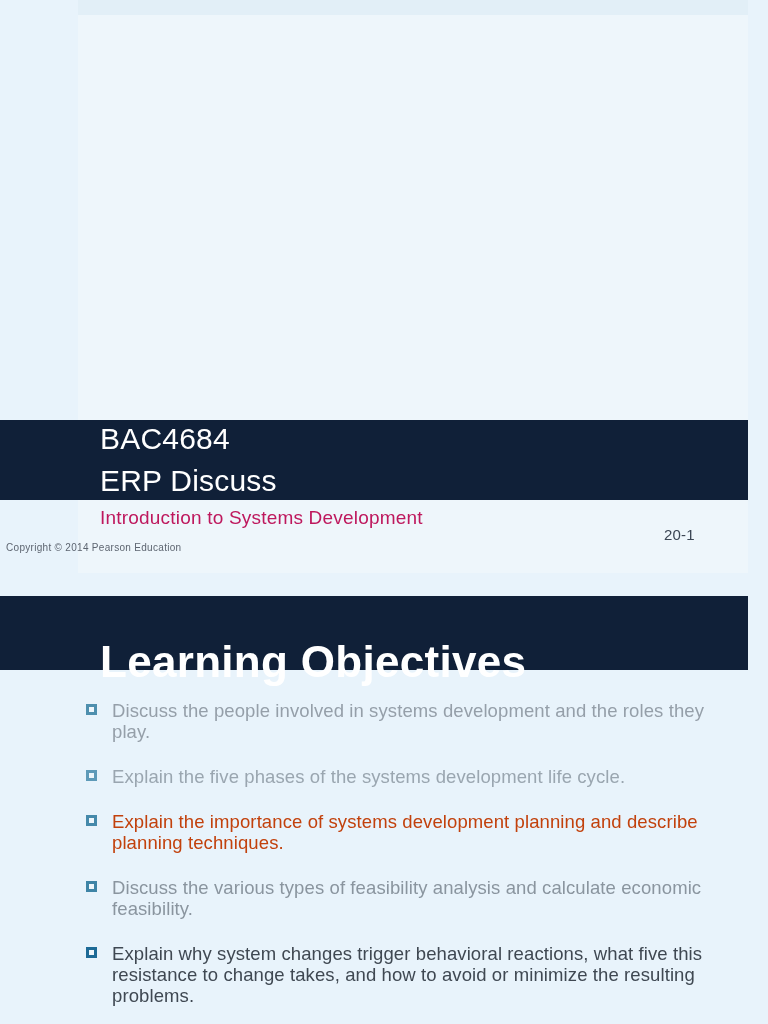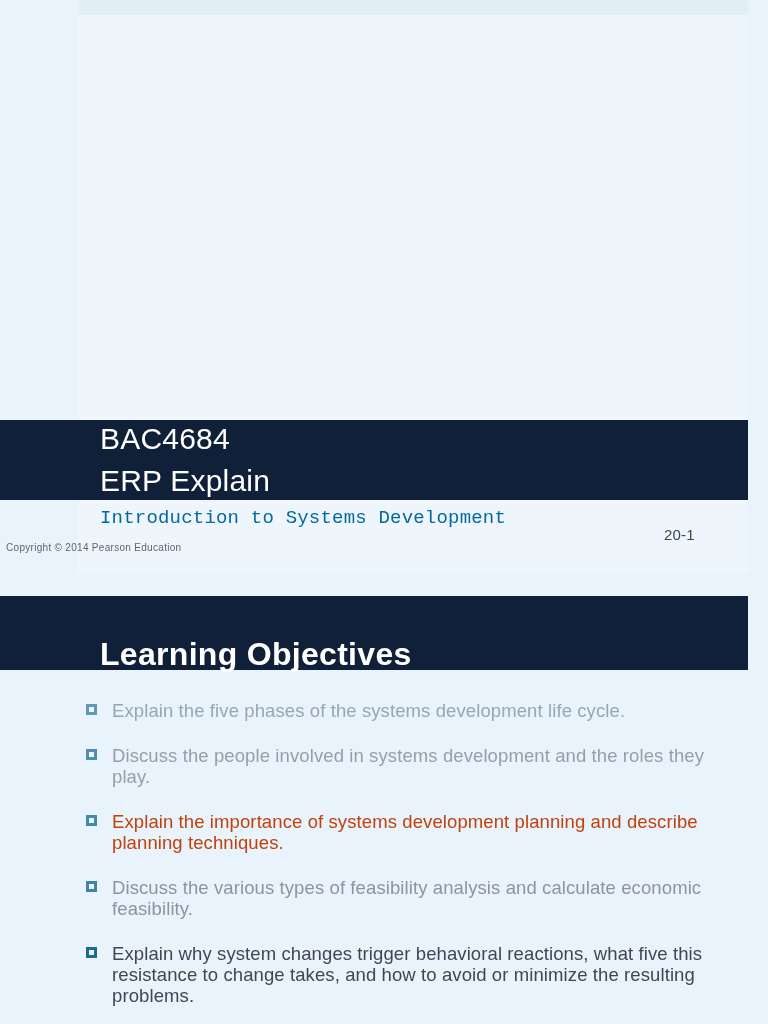--- a/index.html
+++ b/index.html
@@ -70,26 +70,25 @@
     font-size: 30px;
     line-height: 42px;
     font-weight: 400;
     letter-spacing: 0.2px;
     white-space: nowrap;
   }
   .subtitle-line {
     position: absolute;
     left: 100px;
     top: 506px;
-    color: #0369a1;
+    color: #be185d;
     font-size: 19px;
     line-height: 24px;
     letter-spacing: 0.2px;
     white-space: nowrap;
-    font-family: Liberation Mono, monospace;
   }
   .slide-number {
     position: absolute;
     left: 664px;
     top: 526px;
     color: #3b4654;
     font-size: 15px;
     letter-spacing: 0.2px;
   }
   .copyright {
@@ -116,21 +115,21 @@
     top: 11px;
     width: 748px;
     height: 74px;
     background: #102038;
   }
   .objectives-heading {
     position: absolute;
     left: 100px;
     top: 27px;
     color: #ffffff;
-    font-size: 32px;
+    font-size: 44px;
     line-height: 42px;
     letter-spacing: 0.3px;
     white-space: nowrap;
   }
 
   .bullet-list {
     position: absolute;
     left: 86px;
     top: 115px;
     width: 636px;
@@ -182,44 +181,44 @@
   <div class="top-band"></div>
 
   <section class="slide-one">
 
     <div class="slide-paper"></div>
 
     <div class="title-bar"></div>
 
     <div class="title-block">
       <div class="title-line">BAC4684</div>
-      <div class="title-line">ERP Explain</div>
+      <div class="title-line">ERP Discuss</div>
     </div>
 
     <div class="subtitle-line">Introduction to Systems Development</div>
 
     <div class="slide-number">20-1</div>
 
     <div class="copyright">Copyright © 2014 Pearson Education</div>
   </section>
 
   <section class="slide-two">
 
     <div class="objectives-bar"></div>
 
     <h1 class="objectives-heading">Learning Objectives</h1>
 
     <ul class="bullet-list">
+      <li class="bullet-item tone-2">
+        <span class="bullet-marker"></span>
+        <span>Discuss the people involved in systems development and the roles they play.</span>
+      </li>
       <li class="bullet-item tone-1">
         <span class="bullet-marker"></span>
         <span>Explain the five phases of the systems development life cycle.</span>
-      </li>
-      <li class="bullet-item tone-2">
-        <span class="bullet-marker"></span>
-        <span>Discuss the people involved in systems development and the roles they play.</span>
       </li>
       <li class="bullet-item tone-3">
         <span class="bullet-marker"></span>
         <span>Explain the importance of systems development planning and describe planning techniques.</span>
       </li>
       <li class="bullet-item tone-4">
         <span class="bullet-marker"></span>
         <span>Discuss the various types of feasibility analysis and calculate economic feasibility.</span>
       </li>
       <li class="bullet-item tone-5">

